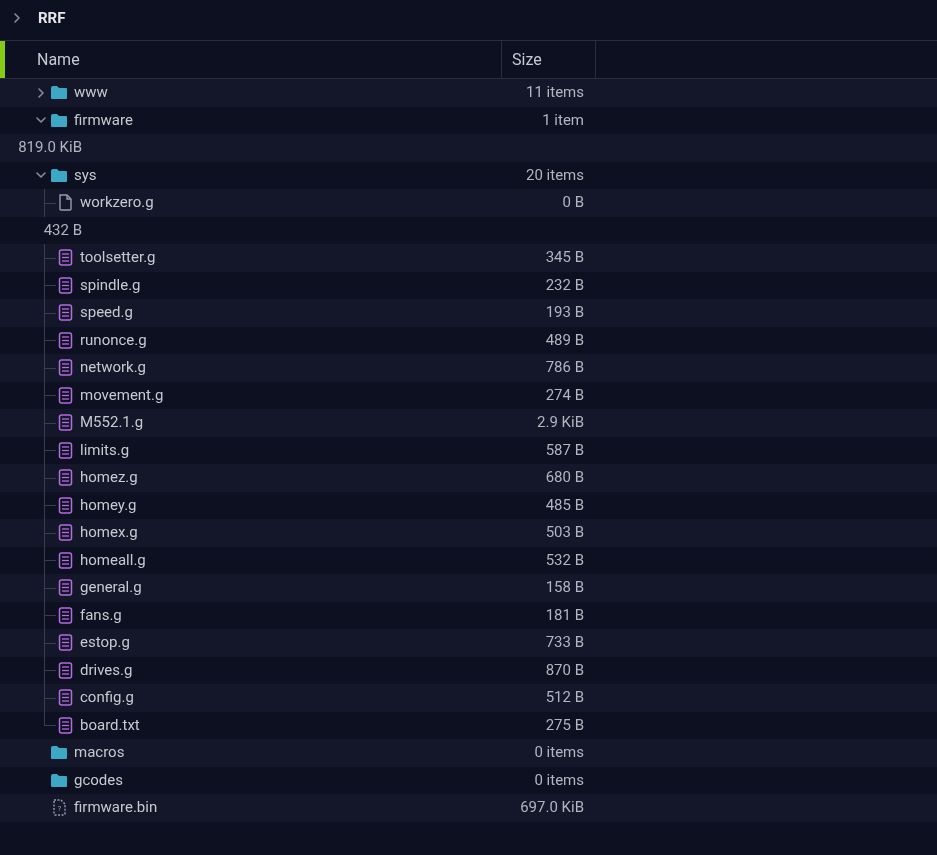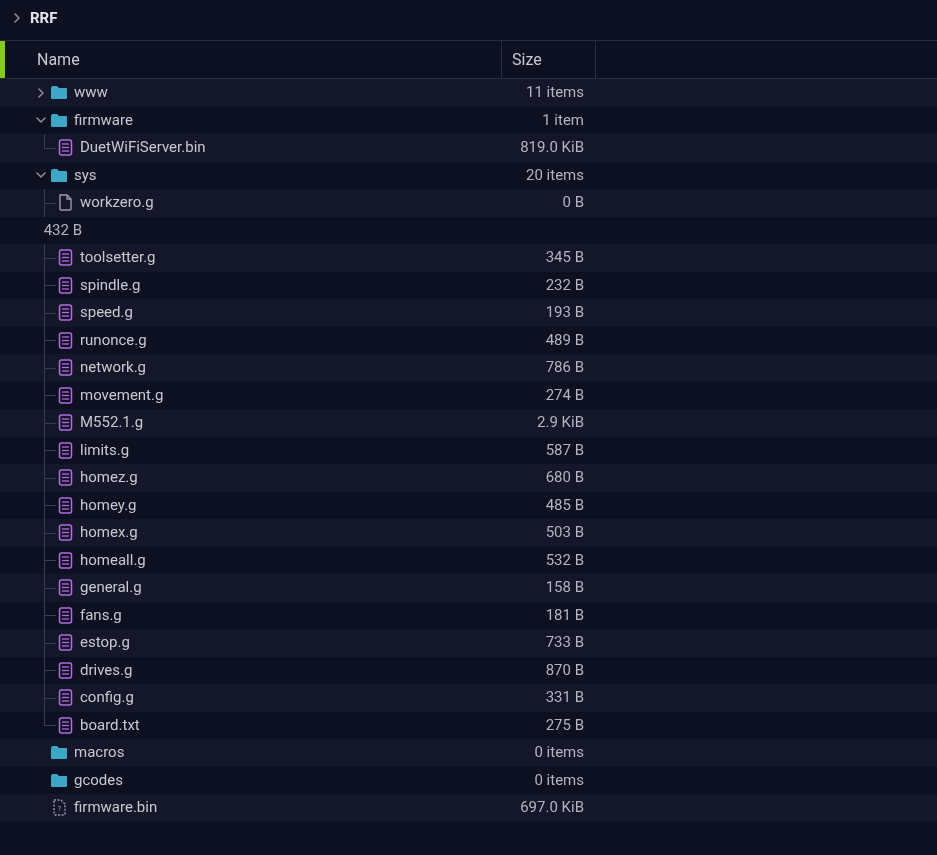--- a/index.html
+++ b/index.html
@@ -10,21 +10,21 @@
     font-family: -apple-system, BlinkMacSystemFont, "Segoe UI", Roboto, sans-serif;
     font-size: 15px;
     color: #c8c9d0;
     overflow: hidden;
   }
   .breadcrumb {
     display: flex;
     align-items: center;
     height: 36px;
     padding-left: 8px;
-    gap: 4px;
+    gap: 12px;
   }
   .breadcrumb-title {
     font-weight: 700;
     color: #e6e6ec;
     font-size: 15px;
   }
   .sep-line {
     height: 1px;
     background: #2a2d3d;
     margin-top: 4px;
@@ -173,36 +173,20 @@
         <span class="icon">
           <svg width="18" height="15" viewBox="0 0 18 15">
             <path d="M1 3 Q1 1 3 1 L7 1 L9 3 L16 3 Q17 3 17 4 L17 13 Q17 14 16 14 L2 14 Q1 14 1 13 Z" fill="#3da8c6"></path>
           </svg>
         </span>
         <span class="filename">firmware</span>
       </div>
       <div class="size-cell">1 item</div>
     </div>
     <div class="row">
-      <div class="name-cell">
-        <span style="display: inline-block; width: 32px; flex-shrink: 0;"></span>
-        <span class="indent-block">
-          <span class="tree-vert half-top"></span>
-          <span class="tree-tee"></span>
-        </span>
-        <span class="icon">
-          <svg width="15" height="17" viewBox="0 0 15 17">
-            <rect x="1.5" y="1" width="12" height="15" rx="2" fill="none" stroke="#b36be0" stroke-width="1.5"></rect>
-            <line x1="4" y1="5" x2="11" y2="5" stroke="#b36be0" stroke-width="1.3"></line>
-            <line x1="4" y1="8.5" x2="11" y2="8.5" stroke="#b36be0" stroke-width="1.3"></line>
-            <line x1="4" y1="12" x2="11" y2="12" stroke="#b36be0" stroke-width="1.3"></line>
-          </svg>
-        </span>
-        <span class="filename">DuetWiFiServer.bin</span>
-      </div>
       <div class="size-cell">819.0 KiB</div>
     </div>
     <div class="row">
       <div class="name-cell">
         <span style="display: inline-block; width: 32px; flex-shrink: 0;"></span>
         <span class="arrow">
           <svg width="10" height="10" viewBox="0 0 10 10">
             <path d="M1 3 L5 7 L9 3" stroke="#8a8b9a" stroke-width="1.6" fill="none" stroke-linecap="round" stroke-linejoin="round"></path>
           </svg>
         </span>
@@ -549,21 +533,21 @@
         <span class="icon">
           <svg width="15" height="17" viewBox="0 0 15 17">
             <rect x="1.5" y="1" width="12" height="15" rx="2" fill="none" stroke="#b36be0" stroke-width="1.5"></rect>
             <line x1="4" y1="5" x2="11" y2="5" stroke="#b36be0" stroke-width="1.3"></line>
             <line x1="4" y1="8.5" x2="11" y2="8.5" stroke="#b36be0" stroke-width="1.3"></line>
             <line x1="4" y1="12" x2="11" y2="12" stroke="#b36be0" stroke-width="1.3"></line>
           </svg>
         </span>
         <span class="filename">config.g</span>
       </div>
-      <div class="size-cell">331 B</div>
+      <div class="size-cell">512 B</div>
     </div>
     <div class="row">
       <div class="name-cell">
         <span style="display: inline-block; width: 32px; flex-shrink: 0;"></span>
         <span class="indent-block">
           <span class="tree-vert half-top"></span>
           <span class="tree-tee"></span>
         </span>
         <span class="icon">
           <svg width="15" height="17" viewBox="0 0 15 17">

